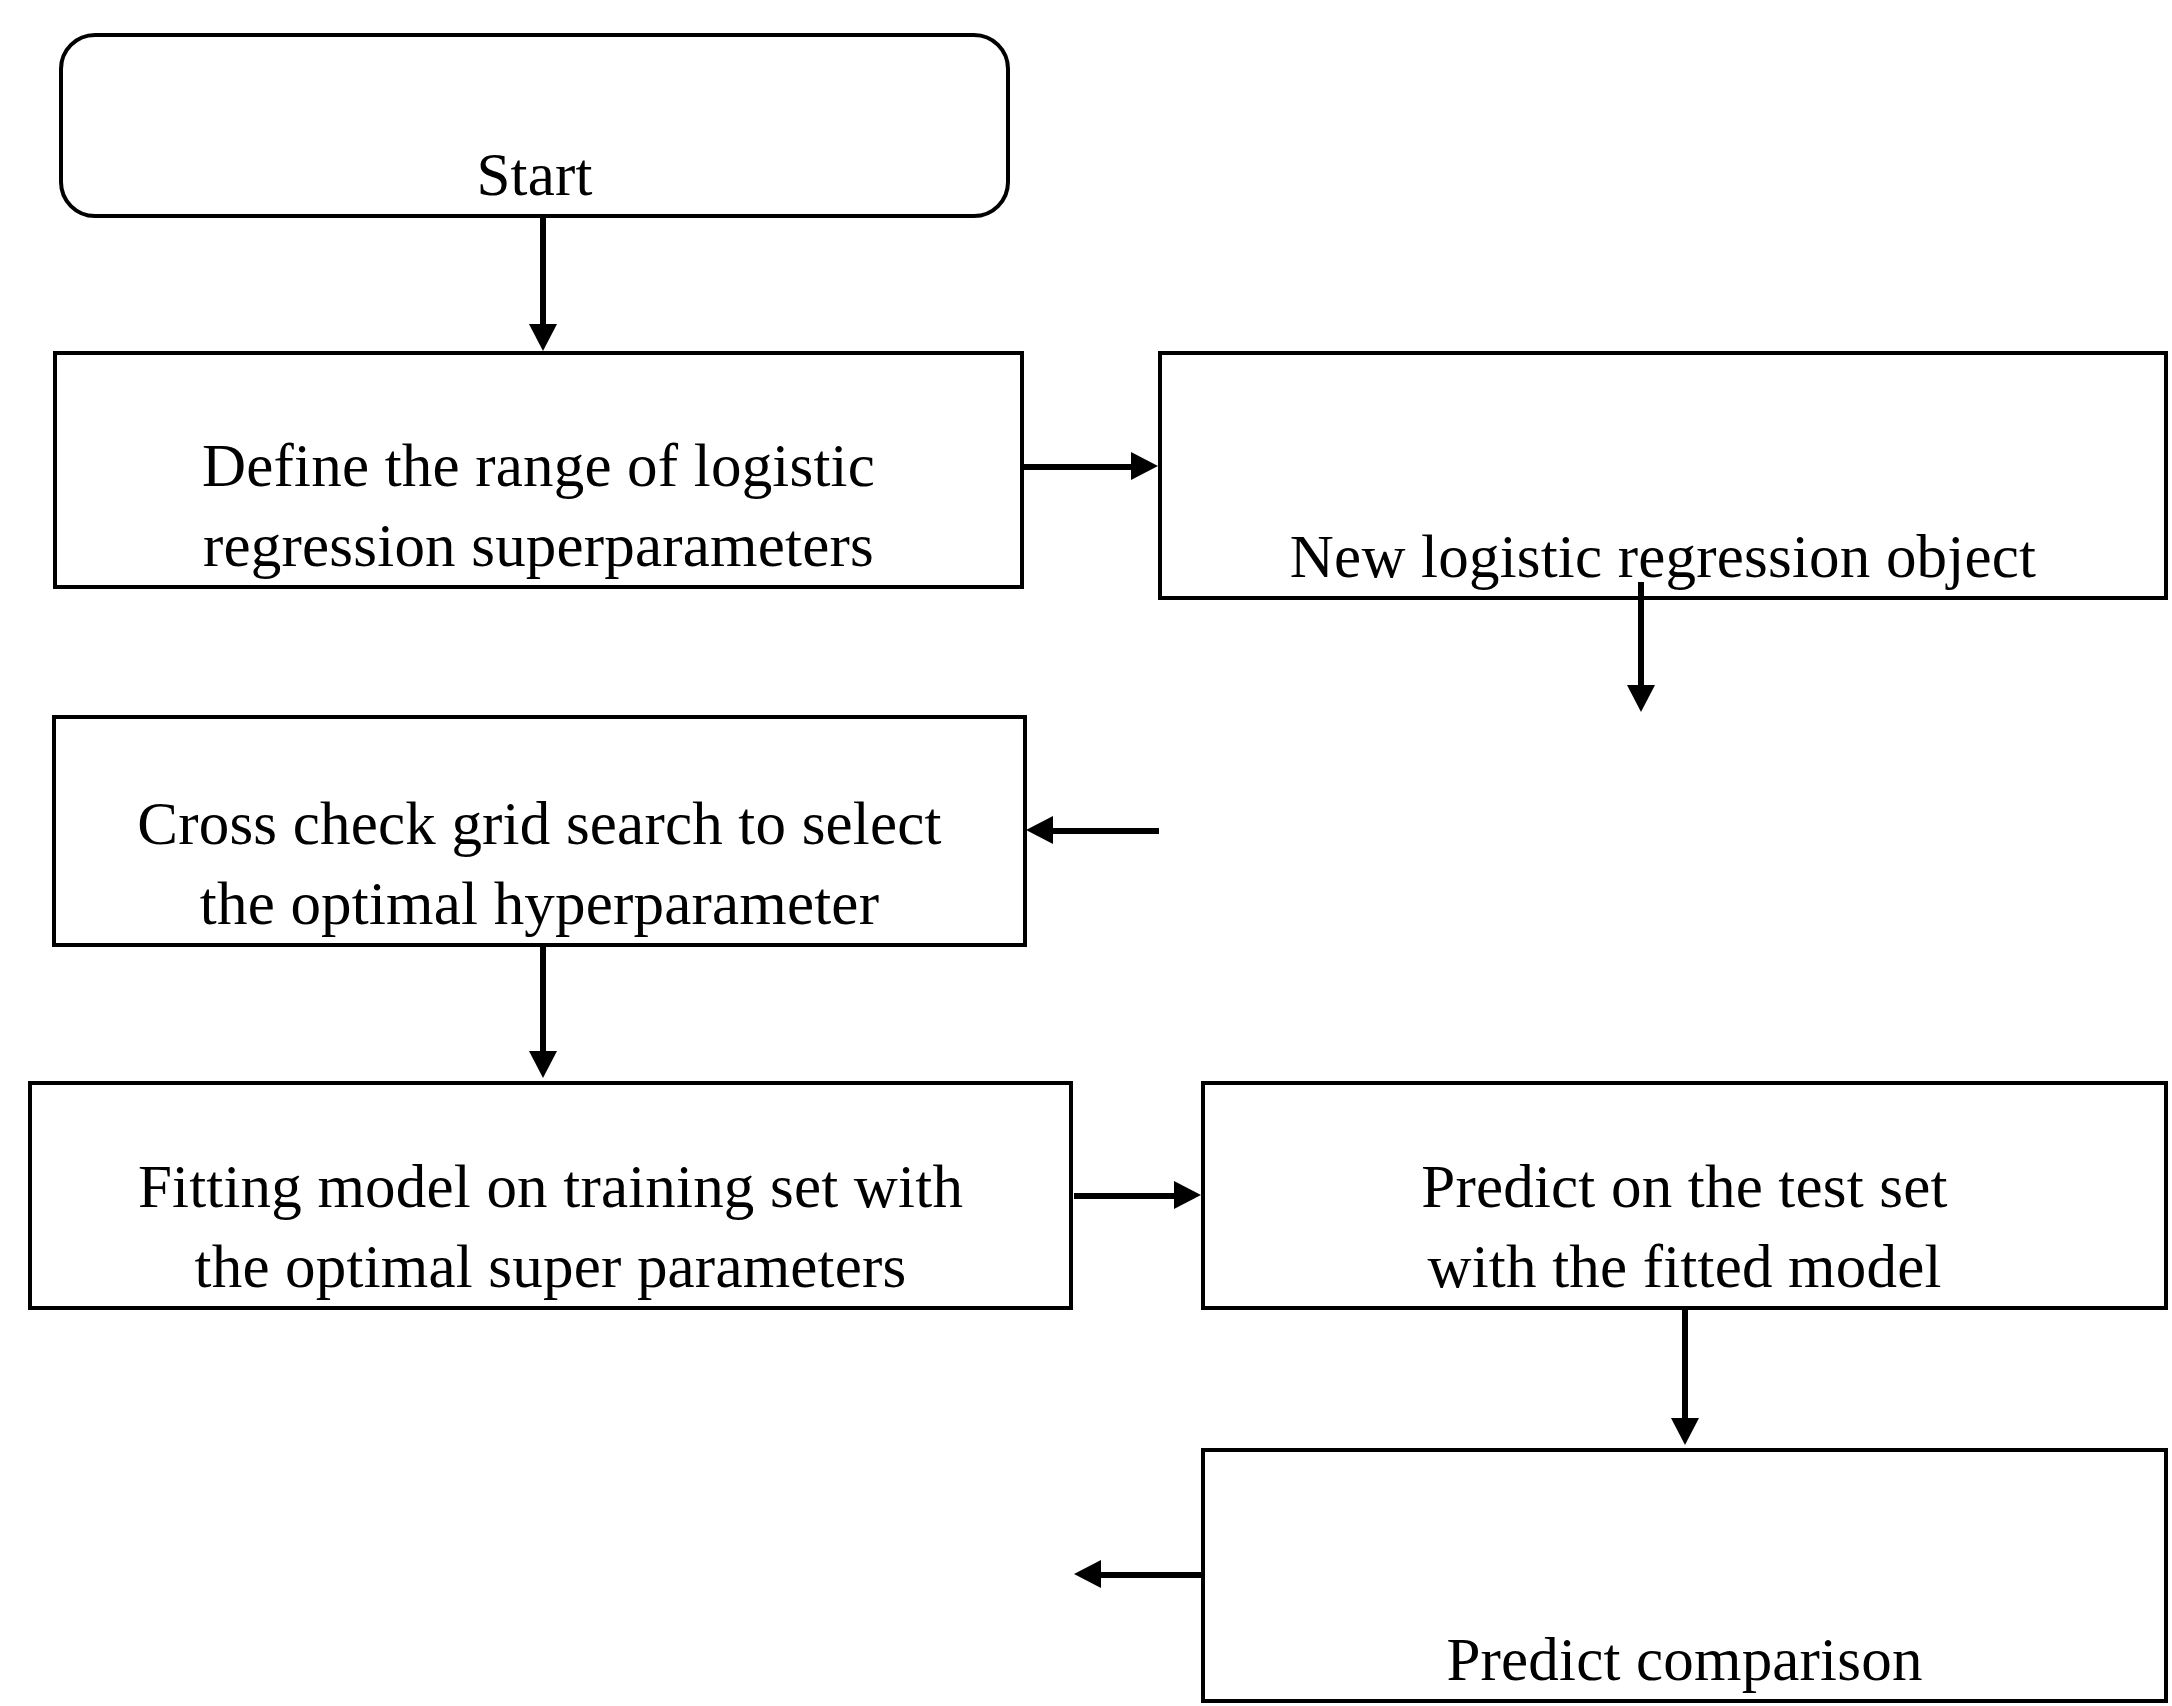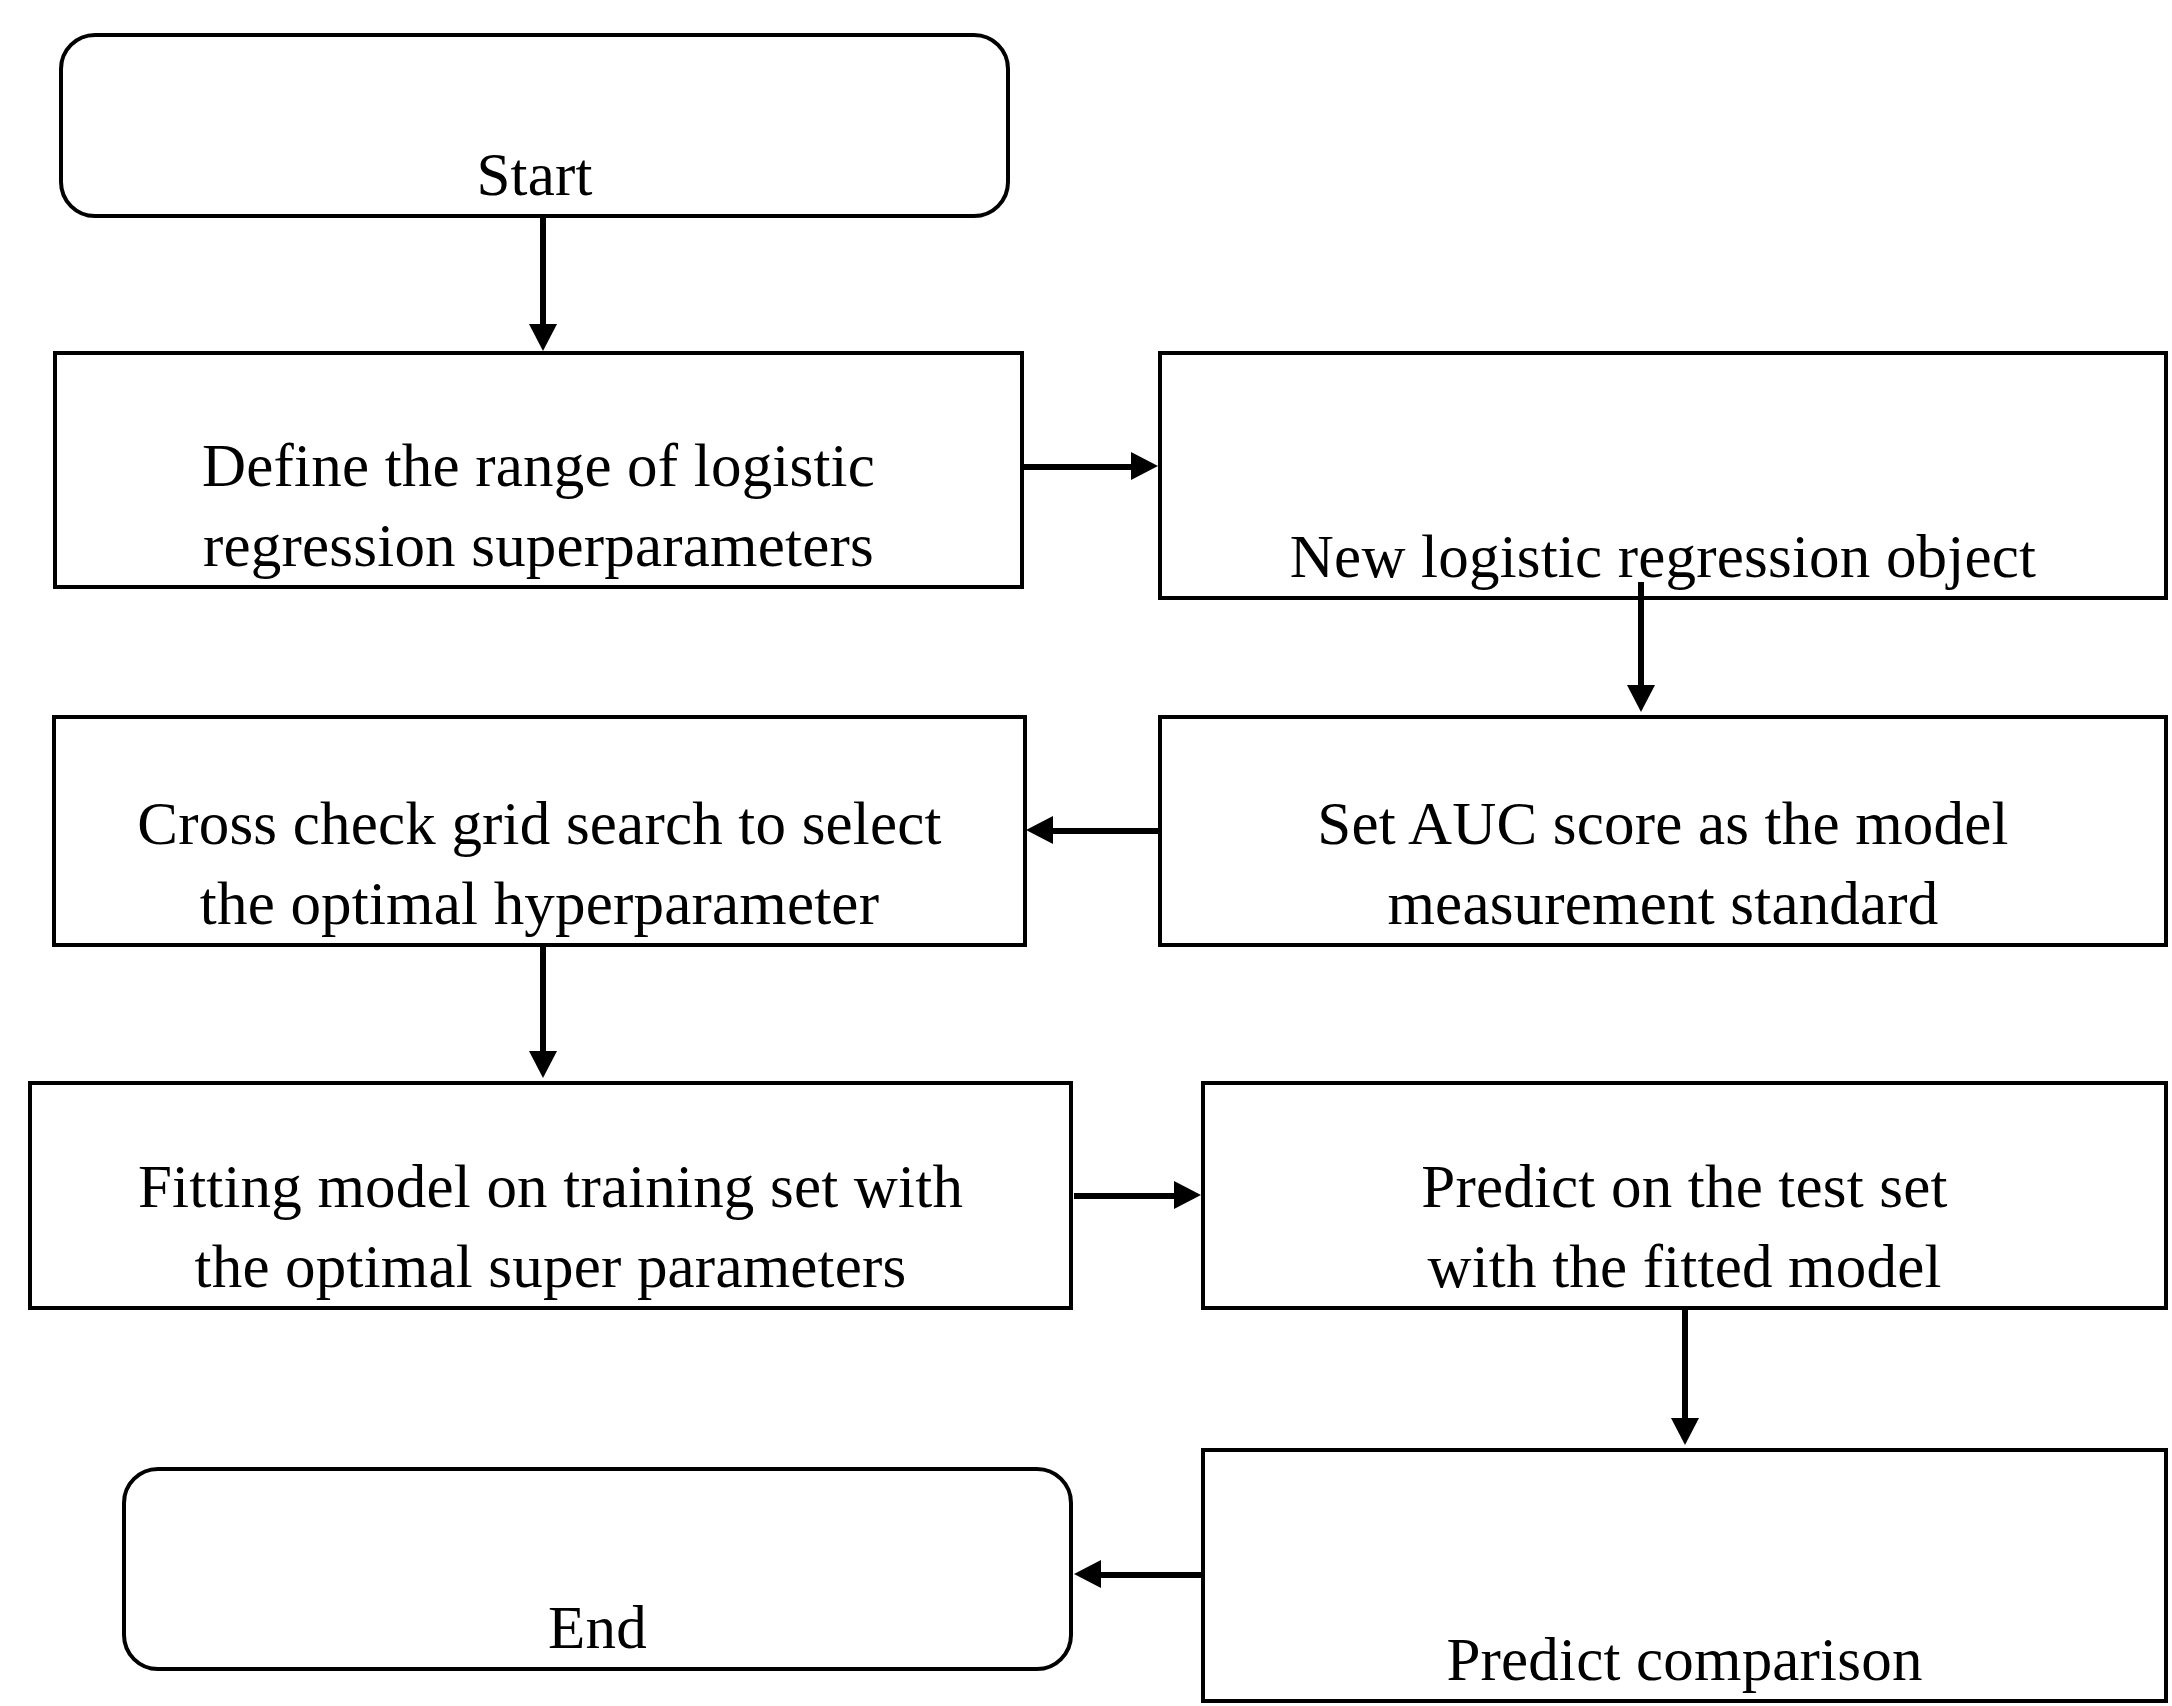--- a/index.html
+++ b/index.html
@@ -90,24 +90,20 @@
   <div class="arrowhead right" style="left:1131px; top:452px;"></div>
 
   <div class="edge v" style="left:1638px; top:582px; height:110px;"></div>
   <div class="arrowhead down" style="left:1627px; top:685px;"></div>
 
   <div class="node" style="left:52px; top:715px; width:975px; height:232px;">
     <span class="txt">Cross check grid search to select
 the optimal hyperparameter</span>
   </div>
 
-  <div class="node" style="left:1158px; top:715px; width:1010px; height:232px;">
-    <span class="txt">Set AUC score as the model
-measurement standard</span>
-  </div>
 
   <div class="edge h" style="left:1053px; top:828px; width:106px;"></div>
   <div class="arrowhead left" style="left:1026px; top:816px;"></div>
 
   <div class="edge v" style="left:540px; top:947px; height:110px;"></div>
   <div class="arrowhead down" style="left:529px; top:1051px;"></div>
 
   <div class="node" style="left:28px; top:1081px; width:1045px; height:229px;">
     <span class="txt">Fitting model on training set with
 the optimal super parameters</span>
@@ -117,23 +113,20 @@
     <span class="txt">Predict on the test set
 with the fitted model</span>
   </div>
 
   <div class="edge h" style="left:1074px; top:1193px; width:102px;"></div>
   <div class="arrowhead right" style="left:1174px; top:1181px;"></div>
 
   <div class="edge v" style="left:1682px; top:1310px; height:114px;"></div>
   <div class="arrowhead down" style="left:1671px; top:1418px;"></div>
 
-  <div class="node terminal" style="left:122px; top:1467px; width:951px; height:204px;">
-    <span class="txt">End</span>
-  </div>
 
   <div class="node" style="left:1201px; top:1448px; width:967px; height:255px;">
     <span class="txt">Predict comparison</span>
   </div>
 
   <div class="edge h" style="left:1099px; top:1572px; width:104px;"></div>
   <div class="arrowhead left" style="left:1074px; top:1560px;"></div>
 
 </div>
 

